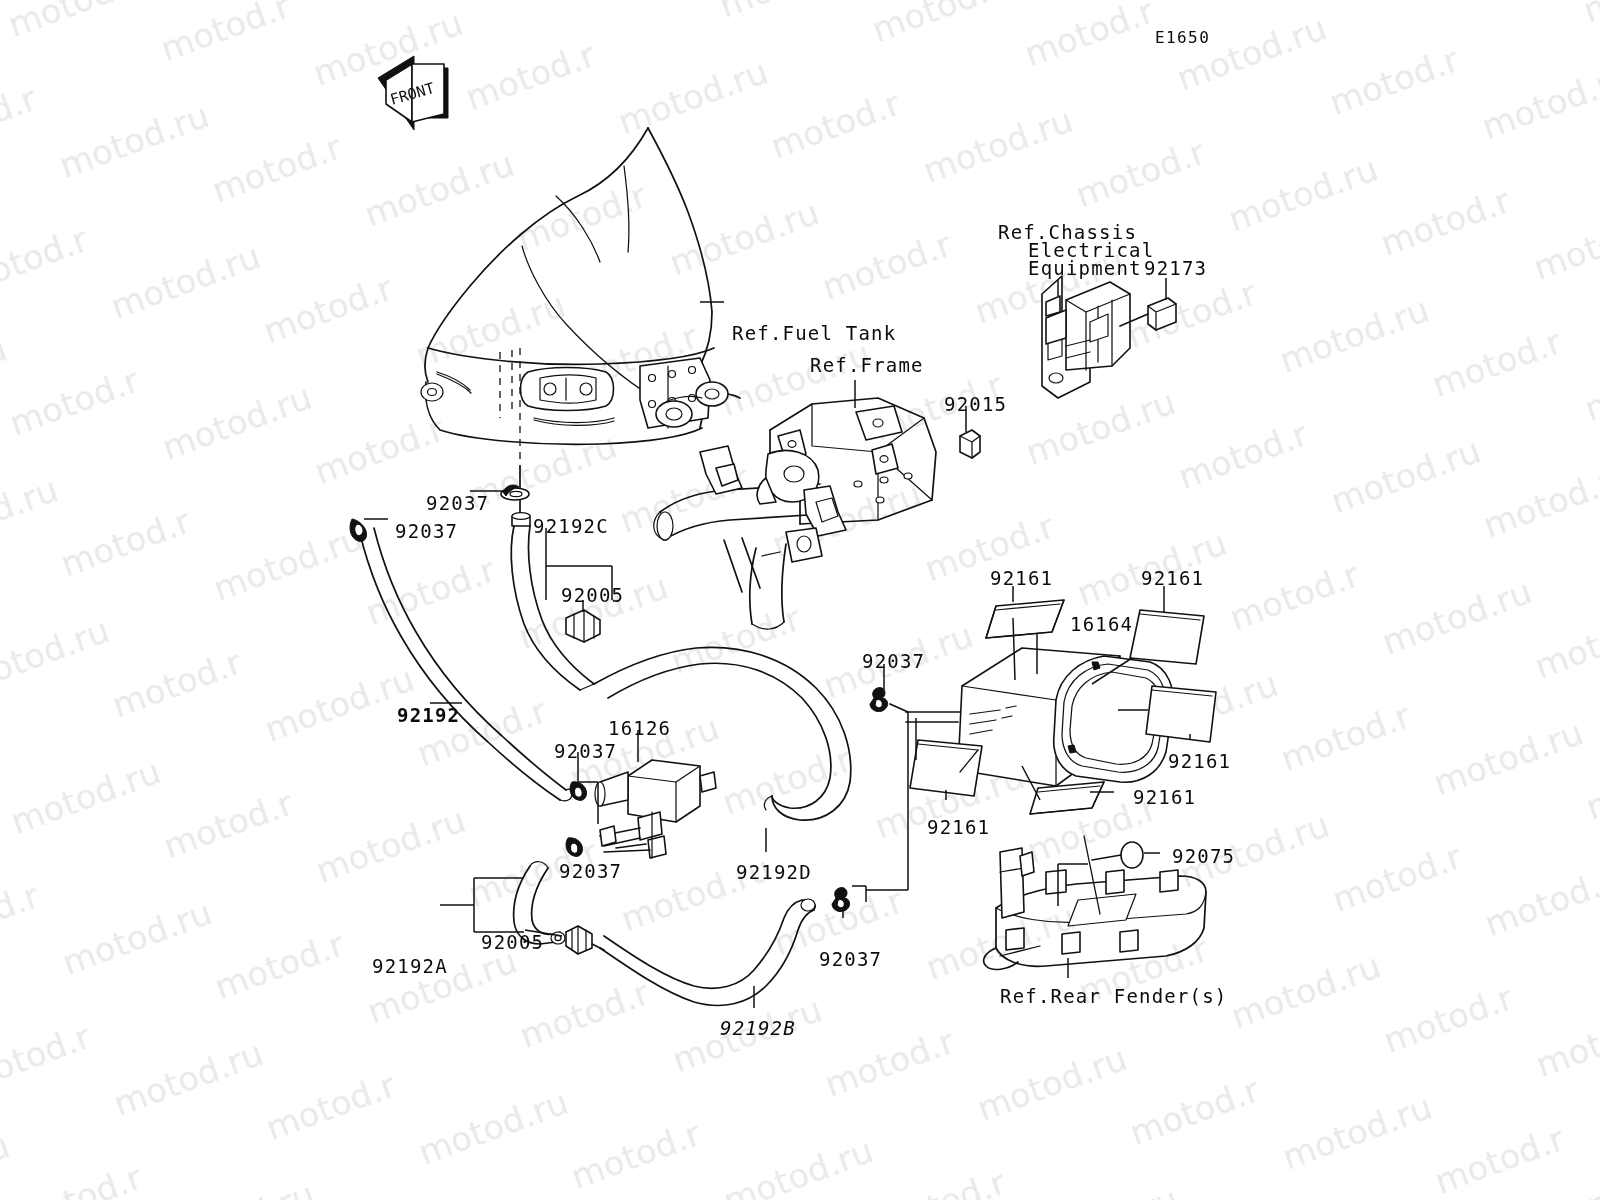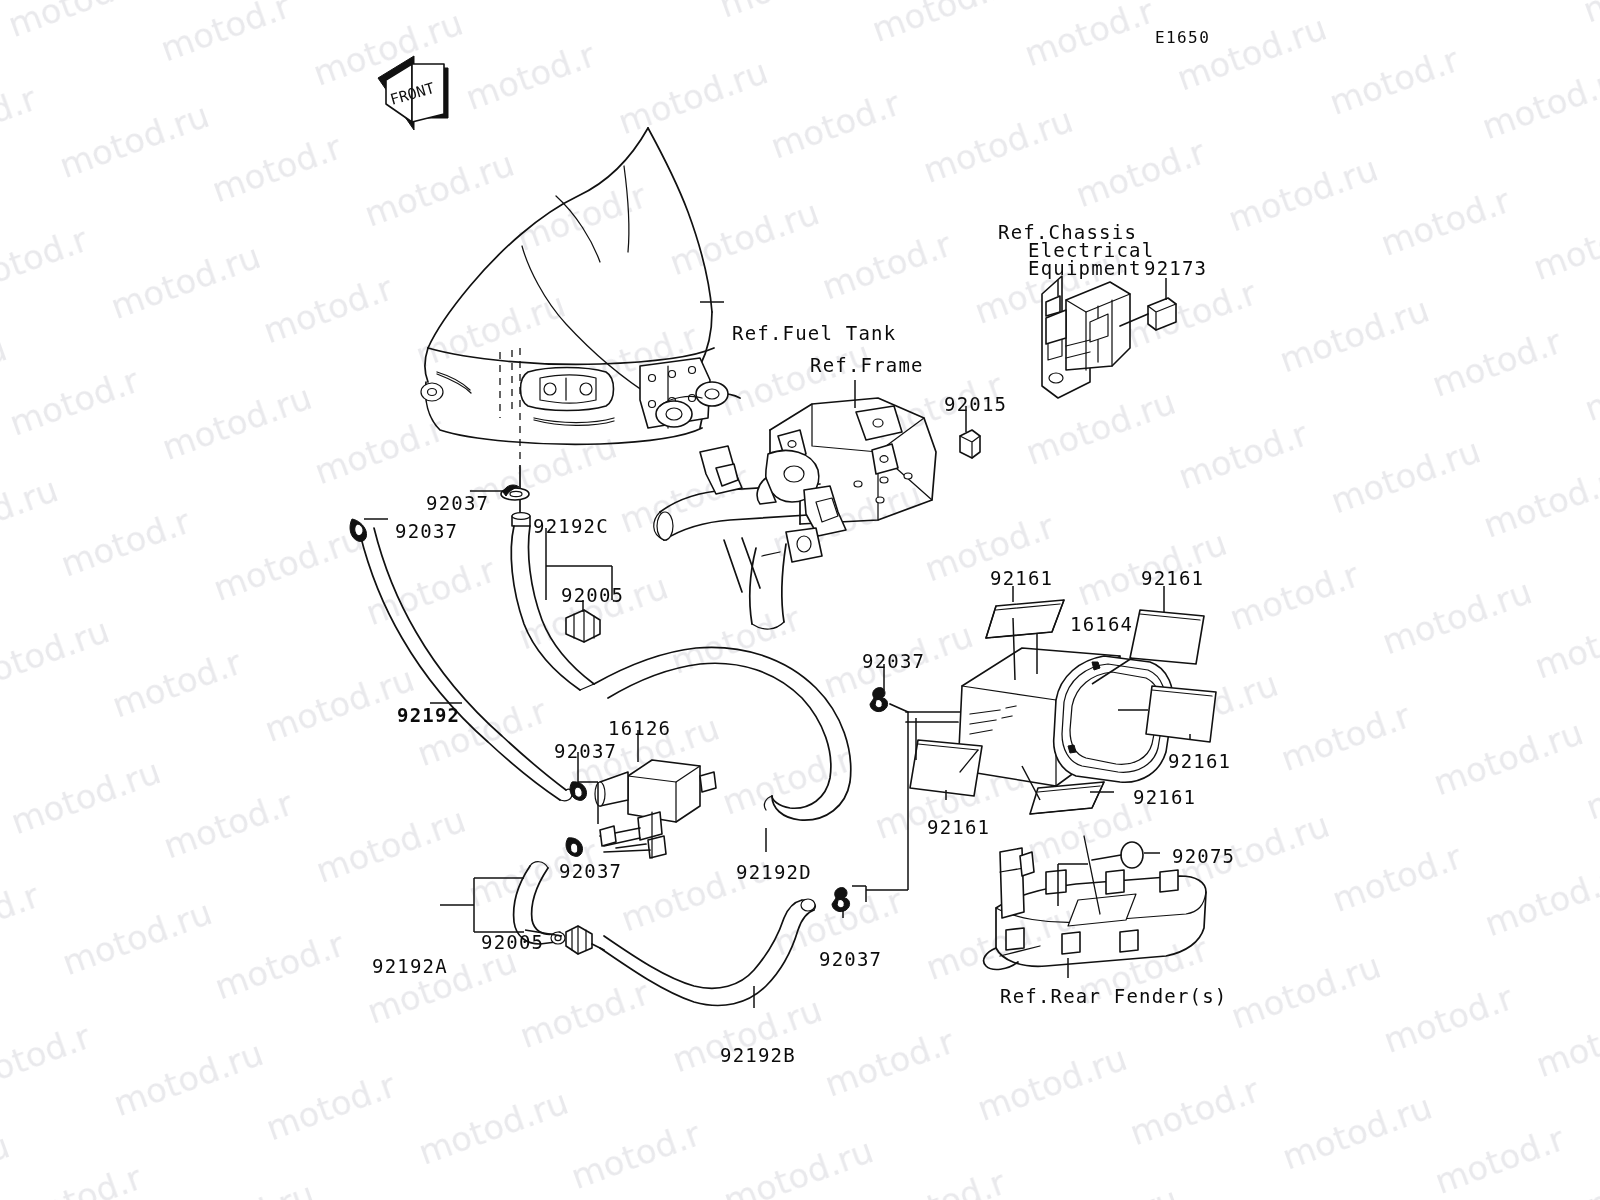--- a/index.html
+++ b/index.html
@@ -460,16 +460,16 @@
     <div class="lbl" style="left:554px;top:739px;">92037</div>
     <div class="lbl" style="left:1168px;top:749px;">92161</div>
     <div class="lbl" style="left:1133px;top:785px;">92161</div>
     <div class="lbl" style="left:927px;top:815px;">92161</div>
     <div class="lbl" style="left:559px;top:859px;">92037</div>
     <div class="lbl" style="left:736px;top:860px;">92192D</div>
     <div class="lbl" style="left:1172px;top:844px;text-align:right;">92075</div>
     <div class="lbl" style="left:372px;top:954px;">92192A</div>
     <div class="lbl" style="left:481px;top:930px;">92005</div>
     <div class="lbl" style="left:819px;top:947px;">92037</div>
-    <div class="lbl" style="left:720px;top:1043px;">92192B</div>
+    <div class="lbl" style="left:720px;top:1016px;font-style:italic;">92192B</div>
 
   </div>
 </div>
 
 </body></html>

